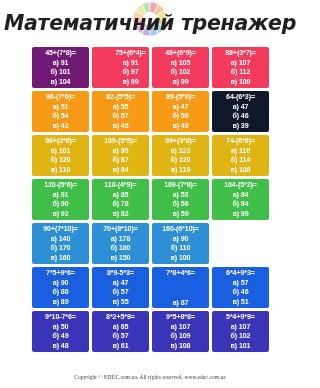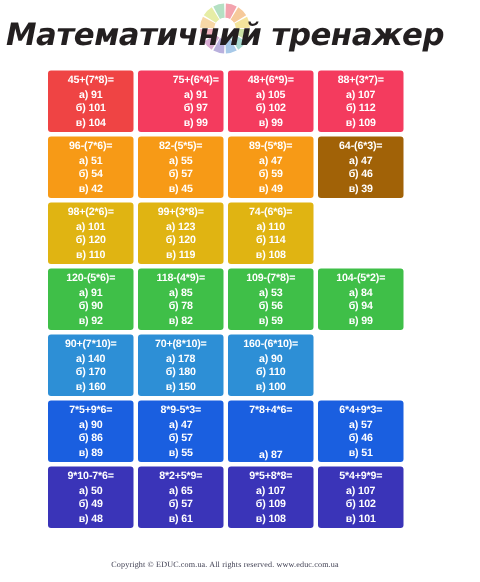--- a/index.html
+++ b/index.html
@@ -123,21 +123,21 @@
             <path d="M 40.14,31.46 L 27.00,6.73 A 49 49 0 0 1 48.29,1.03 L 49.27,29.01 A 21 21 0 0 0 40.14,31.46 Z" fill="#b4e0c3"></path>
           </g>
         <circle cx="50" cy="50" r="20" fill="#ffffff"></circle>
       </svg>
     </div>
     <div class="title">Математичний тренажер</div>
   </div>
 
   <div class="grid">
       <div class="row">
-        <div class="card" style="background: #ef4444;">
+        <div class="card" style="background: #701a75;">
           <div class="q">45+(7*8)=</div>
           <div class="opt">а) 91</div>
           <div class="opt">б) 101</div>
           <div class="opt">в) 104</div>
         </div>
         <div class="card" style="background: rgb(244, 59, 94); padding-left: 20px;">
           <div class="q">75+(6*4)=</div>
           <div class="opt">а) 91</div>
           <div class="opt">б) 97</div>
           <div class="opt">в) 99</div>
@@ -167,35 +167,41 @@
           <div class="opt">а) 55</div>
           <div class="opt">б) 57</div>
           <div class="opt">в) 45</div>
         </div>
         <div class="card" style="background: rgb(247, 154, 22);">
           <div class="q">89-(5*8)=</div>
           <div class="opt">а) 47</div>
           <div class="opt">б) 59</div>
           <div class="opt">в) 49</div>
         </div>
-        <div class="card" style="background: #a16207;">
+        <div class="card" style="background: #0f172a;">
           <div class="q">64-(6*3)=</div>
           <div class="opt">а) 47</div>
           <div class="opt">б) 46</div>
           <div class="opt">в) 39</div>
         </div>
       </div>
       <div class="row">
         <div class="card" style="background: rgb(224, 180, 18);">
           <div class="q">98+(2*6)=</div>
           <div class="opt">а) 101</div>
           <div class="opt">б) 120</div>
           <div class="opt">в) 110</div>
         </div>
         <div class="card" style="background: rgb(224, 180, 18);">
+          <div class="q">109-(5*5)=</div>
+          <div class="opt">а) 95</div>
+          <div class="opt">б) 87</div>
+          <div class="opt">в) 84</div>
+        </div>
+        <div class="card" style="background: rgb(224, 180, 18);">
           <div class="q">99+(3*8)=</div>
           <div class="opt">а) 123</div>
           <div class="opt">б) 120</div>
           <div class="opt">в) 119</div>
         </div>
         <div class="card" style="background: rgb(224, 180, 18);">
           <div class="q">74-(6*6)=</div>
           <div class="opt">а) 110</div>
           <div class="opt">б) 114</div>
           <div class="opt">в) 108</div>

